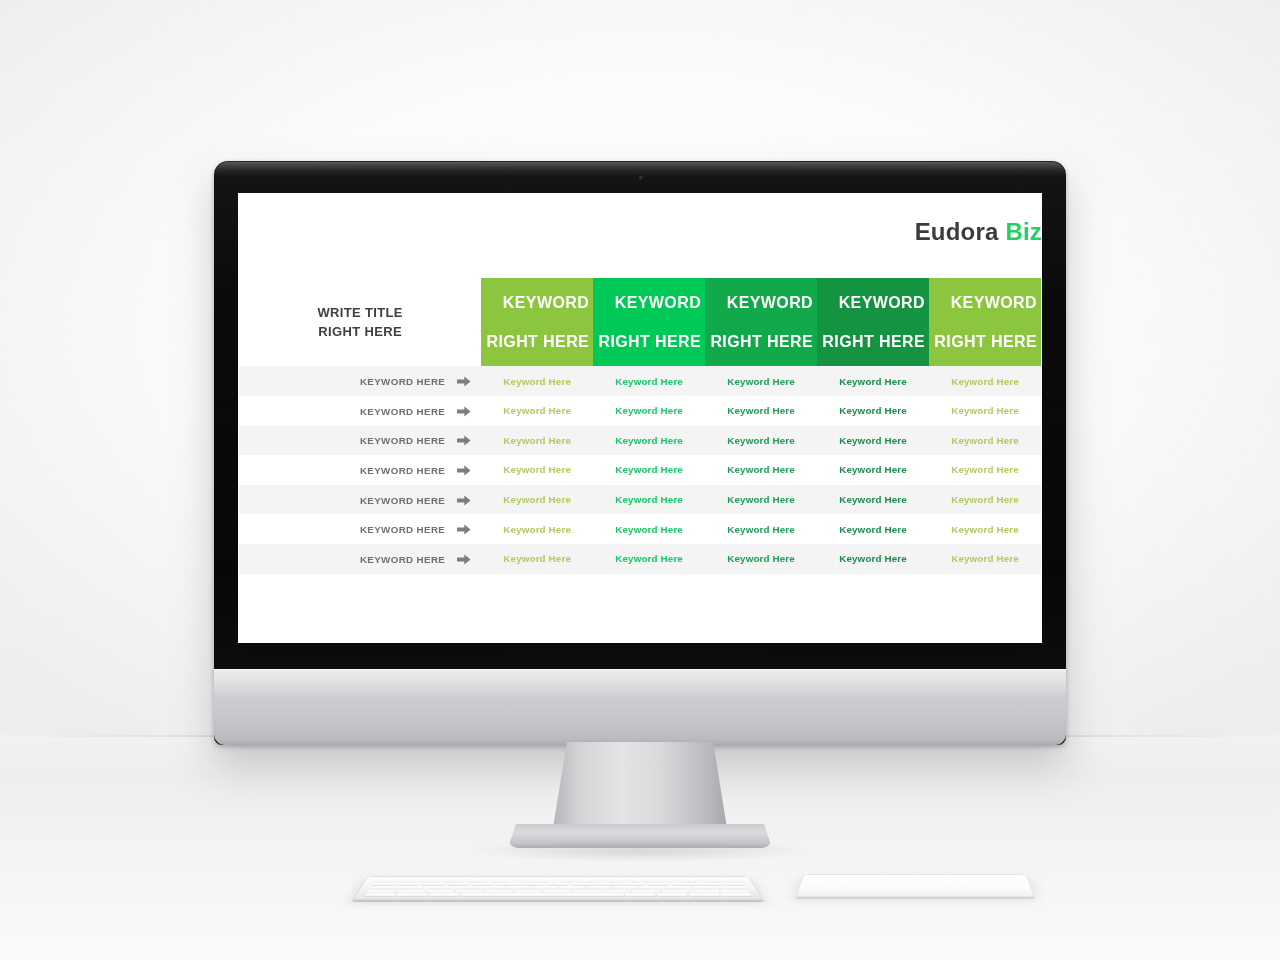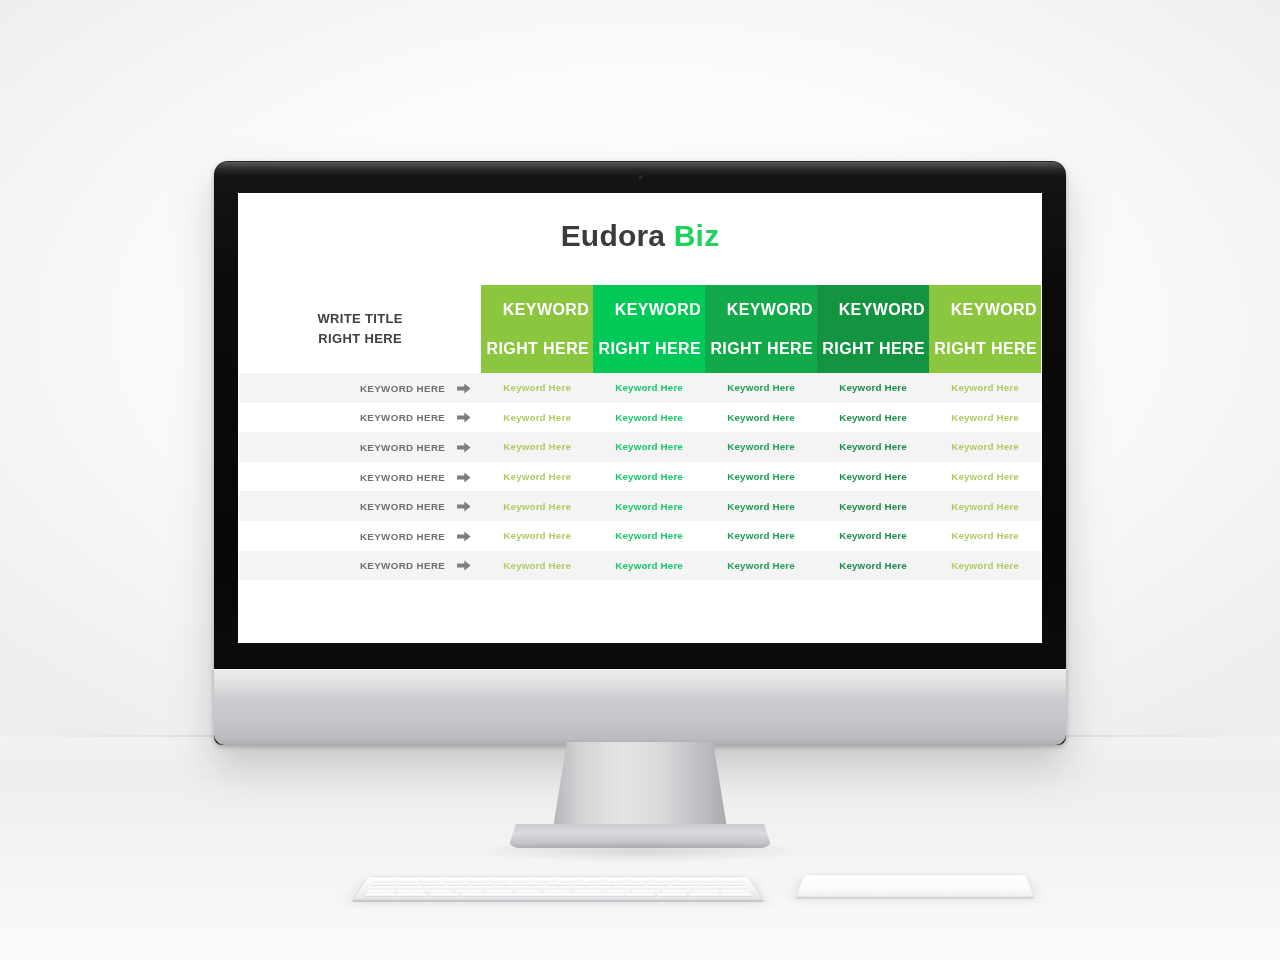--- a/index.html
+++ b/index.html
@@ -124,22 +124,22 @@
 
   
   .slide {
     position: relative;
     width: 100%;
     height: 100%;
     background: #fff;
     padding-top: 26px;
   }
   .slide-title {
-    text-align: center;
-    font-size: 30px;
+    text-align: right;
+    font-size: 24px;
     font-weight: bold;
     color: #3b3b3b;
     letter-spacing: .2px;
     line-height: 1.1;
   }
   .slide-title .accent { color: #22d15f; }
   .slide-subtitle {
     text-align: center;
     font-size: 11px;
     color: #b9b9b9;

